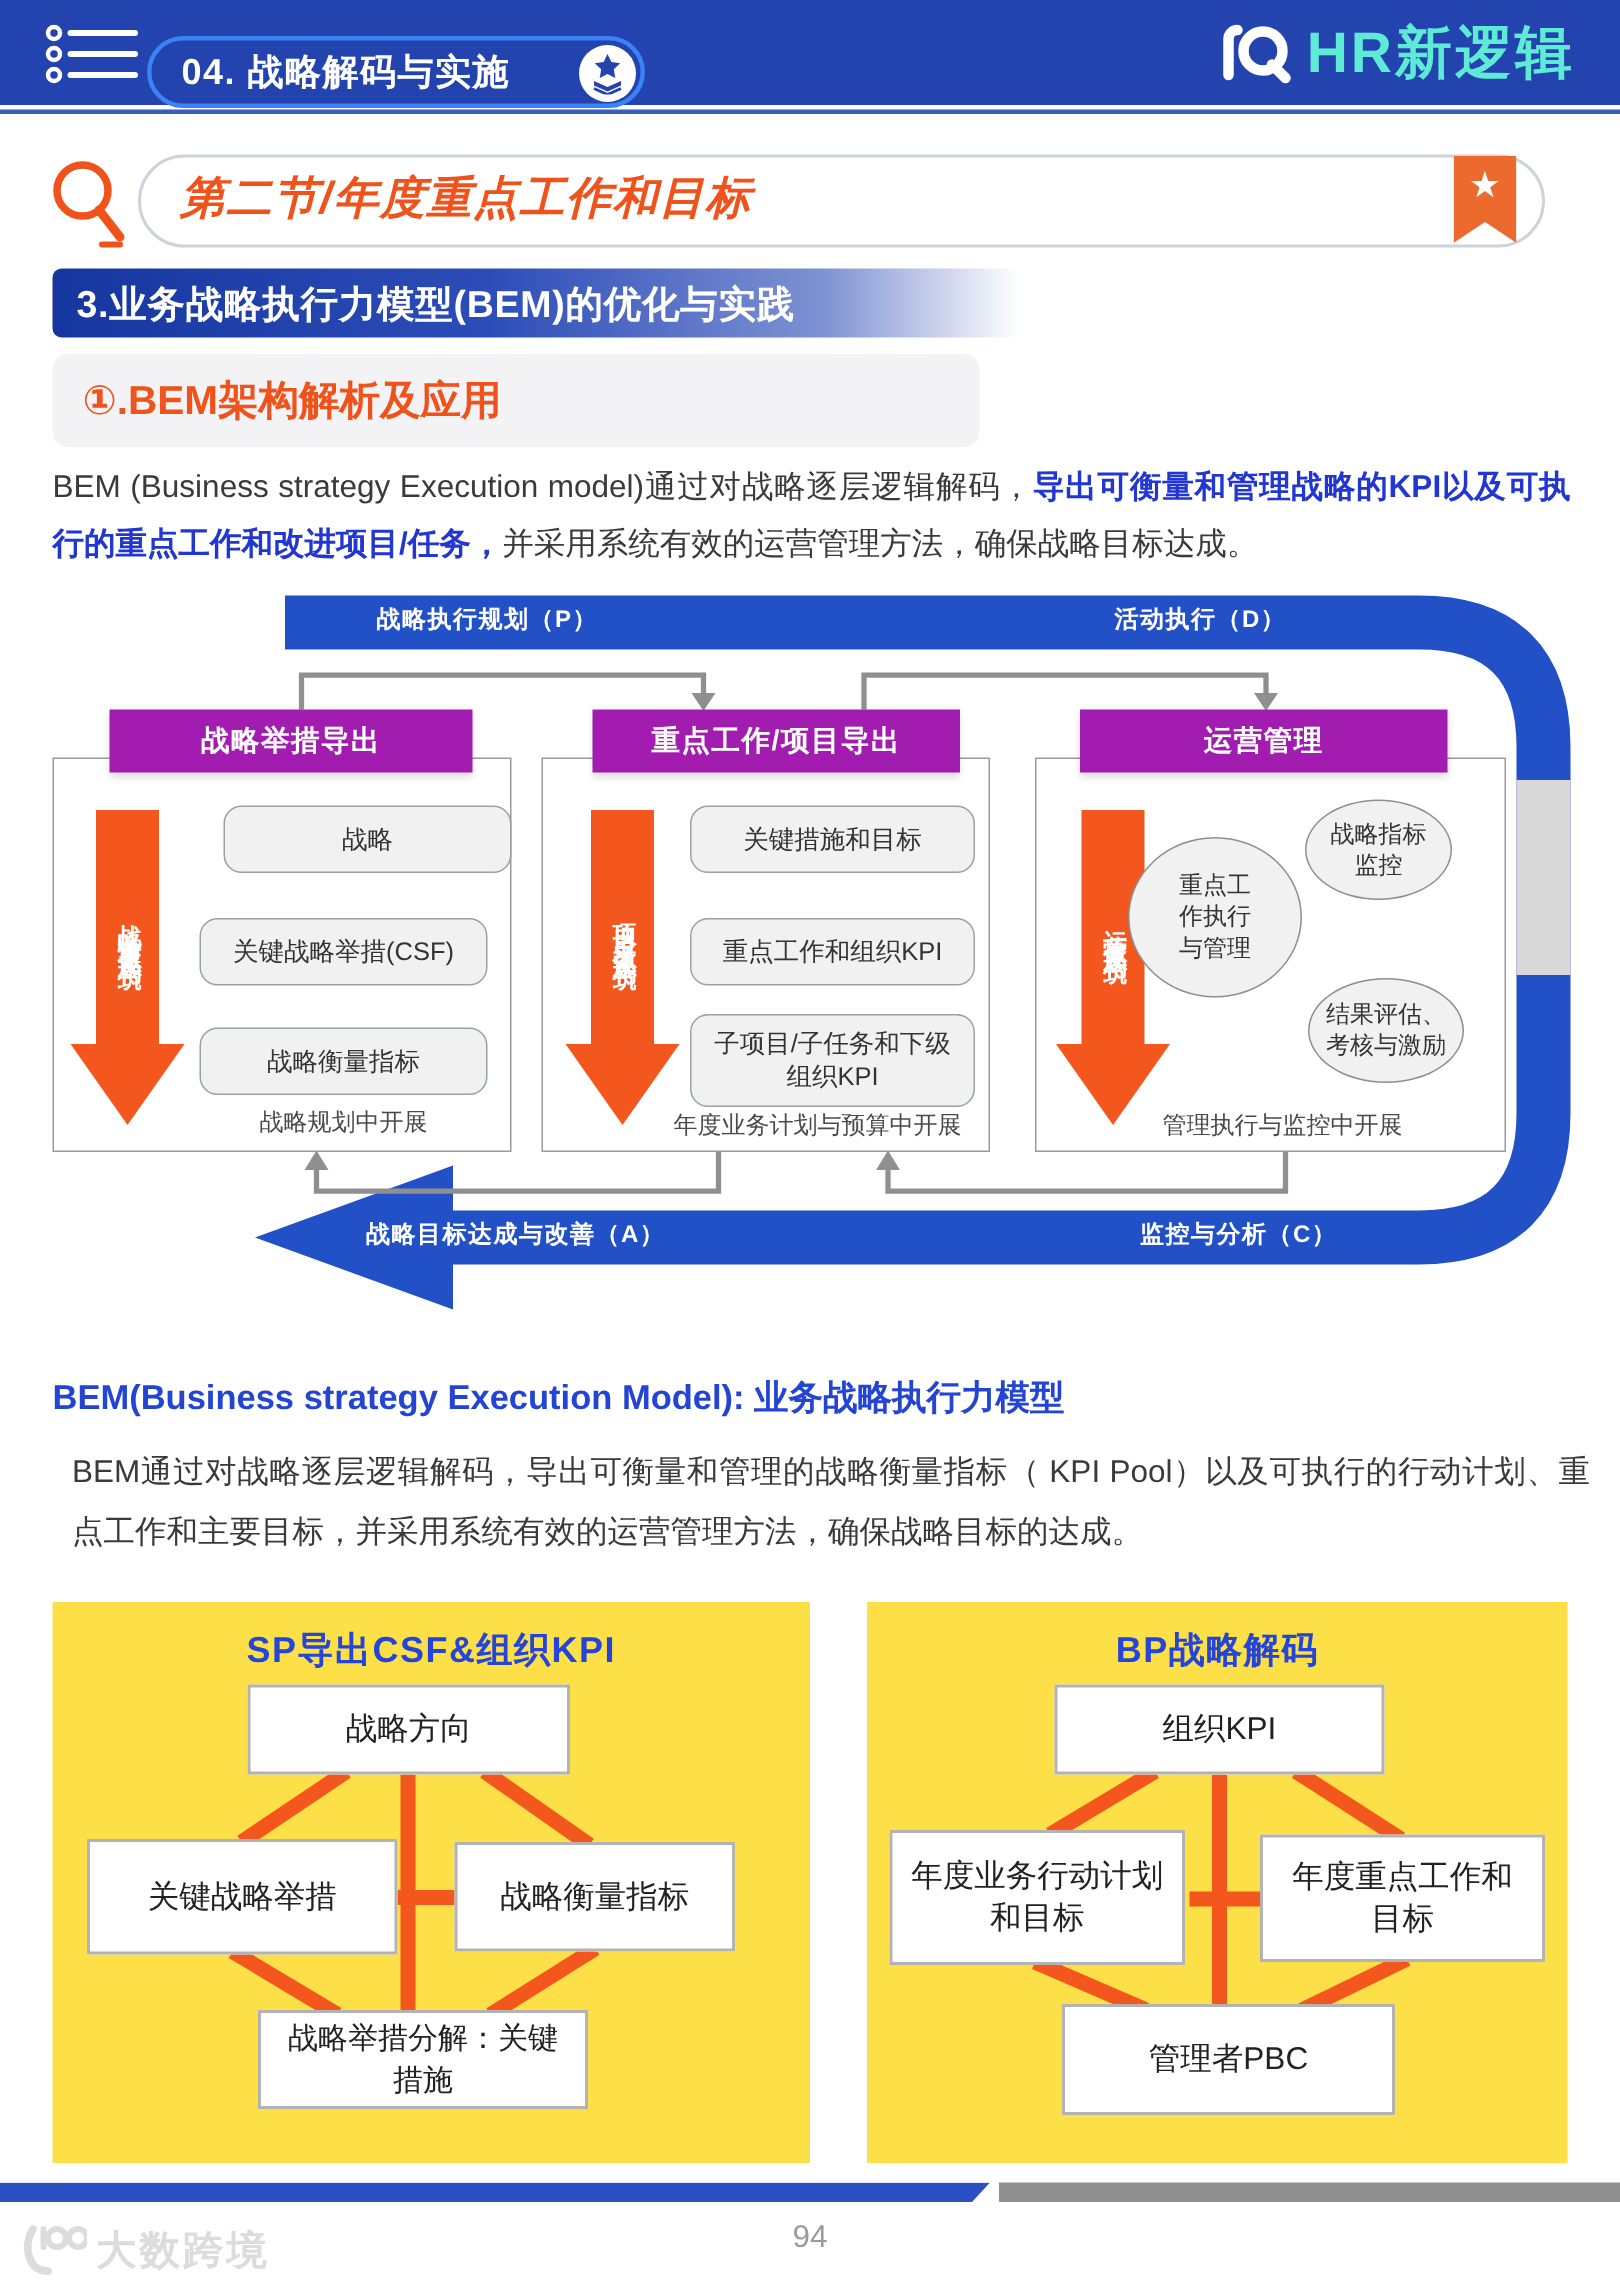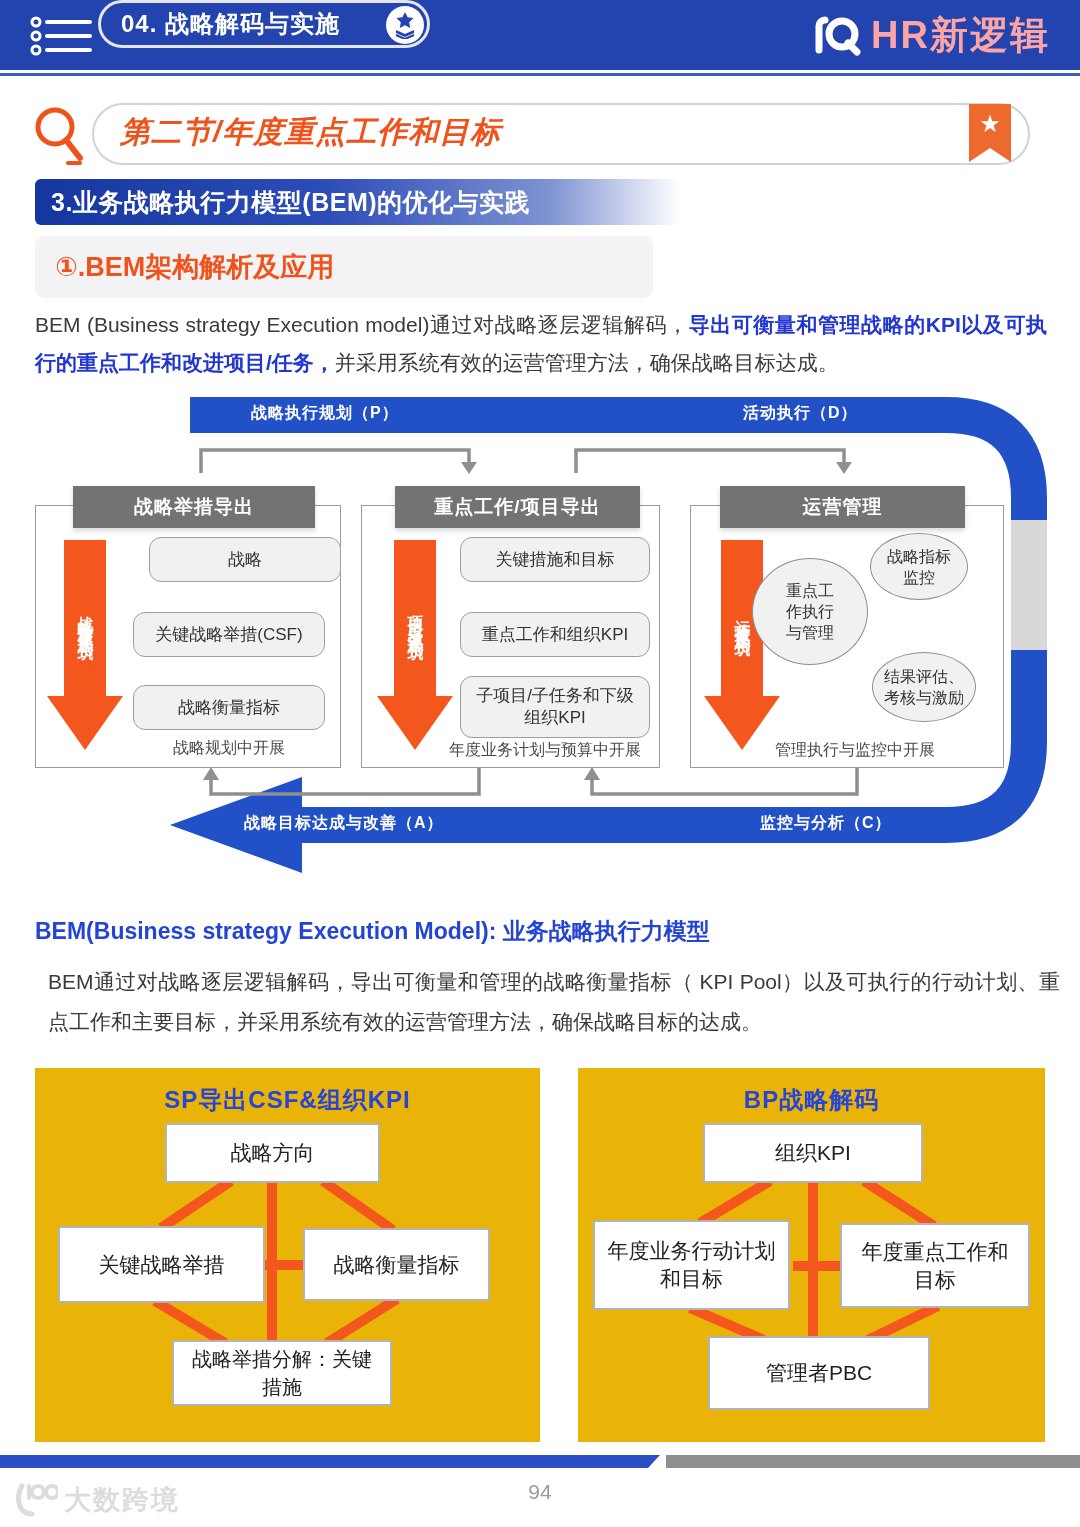--- a/index.html
+++ b/index.html
@@ -6,30 +6,30 @@
   html,body { background:#ffffff; }
   body {
     width:1080px; height:1527px; position:relative; overflow:hidden;
     font-family:"Liberation Sans","DejaVu Sans",sans-serif; color:#3a3a3a;
   }
   
   .topbar { position:absolute; left:0; top:0; width:1080px; height:70px; background:#2343ae; }
   .topbar-underline { position:absolute; left:0; top:73px; width:1080px; height:3px; background:#3a5bc0; }
   .list-icon { position:absolute; left:30px; top:14px; }
   .chapter-pill {
-    position:absolute; left:98px; top:0; width:332px; height:48px;
-    border:3px solid #e5e5e5; border-radius:26px; display:flex; align-items:center;
+    position:absolute; left:98px; top:24px; width:332px; height:48px;
+    border:3px solid #3b82f6; border-radius:26px; display:flex; align-items:center;
     padding-left:20px; color:#fff; font-size:24px; font-weight:bold; letter-spacing:1px;
   }
   .chapter-badge {
     position:absolute; right:3px; top:3px; width:38px; height:38px; border-radius:50%;
     background:#ffffff; display:flex; align-items:center; justify-content:center;
   }
   .brand { position:absolute; right:30px; top:11px; height:48px; display:flex; align-items:center; gap:8px; }
-  .brand-text { color:#fca5a5; font-size:38px; font-weight:bold; letter-spacing:2px; }
+  .brand-text { color:#5eead4; font-size:38px; font-weight:bold; letter-spacing:2px; }
   
   .sec-pill { position:absolute; left:92px; top:103px; width:938px; height:62px;
     border:2px solid #cfd2da; border-radius:31px; background:#fff; }
   .sec-title { position:absolute; left:120px; top:112px; font-size:30px; font-weight:bold;
     font-style:italic; color:#f0521b; letter-spacing:1px; }
   .mag-icon { position:absolute; left:28px; top:102px; }
   .bookmark { position:absolute; left:969px; top:104px; width:42px; height:58px; background:#ed6a2e;
     clip-path:polygon(0 0,100% 0,100% 100%,50% 76%,0 100%); display:flex; justify-content:center; }
   .bookmark span { color:#fff; font-size:24px; line-height:40px; }
   
@@ -41,42 +41,42 @@
     border-radius:10px; display:flex; align-items:center; }
   .point-box span { color:#f0521b; font-size:27px; font-weight:bold; padding-left:20px; }
   .intro { position:absolute; left:35px; top:306px; width:1012px; font-size:21px; line-height:38px;
     text-align:justify; color:#3a3a3a; }
   .bblue { color:#2236d2; font-weight:bold; }
   
   .bem { position:absolute; left:30px; top:390px; width:1050px; height:490px; }
   .bem svg.underlay { position:absolute; left:0; top:0; }
   .ribbon-label { position:absolute; color:#fff; font-size:16px; font-weight:bold; letter-spacing:1px; }
   .col-outer { position:absolute; top:115px; height:263px; background:#fff; border:1.5px solid #9b9b9b; }
-  .col-header { position:absolute; top:96px; height:42px; background:#737373; color:#fff;
+  .col-header { position:absolute; top:83px; height:42px; background:#a21caf; color:#fff;
     font-size:19px; font-weight:bold; display:flex; align-items:center; justify-content:center;
     box-shadow:0 3px 5px rgba(0,0,0,0.15); letter-spacing:1px; }
   .oshaft { position:absolute; top:150px; width:42px; height:158px; background:#f4571d; }
   .ohead { position:absolute; top:306px; width:0; height:0;
     border-left:38px solid transparent; border-right:38px solid transparent; border-top:54px solid #f4571d; }
   .olabel { position:absolute; top:150px; width:22px; height:158px; writing-mode:vertical-rl;
     text-orientation:upright; color:#fff; font-size:16px; font-weight:bold; letter-spacing:4px;
     display:flex; align-items:center; justify-content:center; }
   .gbox { position:absolute; background:#f1f1f2; border:1.5px solid #9aa0a6; border-radius:12px;
     display:flex; align-items:center; justify-content:center; font-size:17px; color:#333;
     text-align:center; line-height:22px; padding:2px 8px; }
   .colfoot { position:absolute; font-size:16px; color:#4a4a4a; text-align:center; }
   .ellipse { position:absolute; background:#f1f1f2; border:1.5px solid #8a8f94; border-radius:50%;
     display:flex; align-items:center; justify-content:center; font-size:16px; color:#333;
     text-align:center; line-height:21px; }
   
   .def-head { position:absolute; left:35px; top:916px; font-size:23px; font-weight:bold; color:#2444d4; }
   .def-body { position:absolute; left:35px; top:962px; width:1012px; font-size:21px; line-height:40px;
     text-align:justify; color:#3a3a3a;margin-left:13px; }
   
-  .panel { position:absolute; top:1068px; height:374px; background:#eab308;text-decoration:underline; }
+  .panel { position:absolute; top:1068px; height:374px; background:#fde047;text-decoration:underline; }
   .panel-title { position:absolute; left:0; top:16px; width:100%; text-align:center;
     font-size:24px; font-weight:bold; color:#2545d8; letter-spacing:1px; }
   .pbox { position:absolute; background:#fff; border:2px solid #b3b3b3; display:flex;
     align-items:center; justify-content:center; font-size:21px; color:#222; text-align:center;
     line-height:28px; padding:4px 10px; }
   
   .foot-blue { position:absolute; left:0; top:1455px; width:660px; height:13px; background:#2b50c4;
     clip-path:polygon(0 0,100% 0,calc(100% - 12px) 100%,0 100%); }
   .foot-gray { position:absolute; left:666px; top:1455px; width:414px; height:13px; background:#8f8f8f; }
   .page-num { position:absolute; left:0; top:1480px; width:100%; text-align:center;

